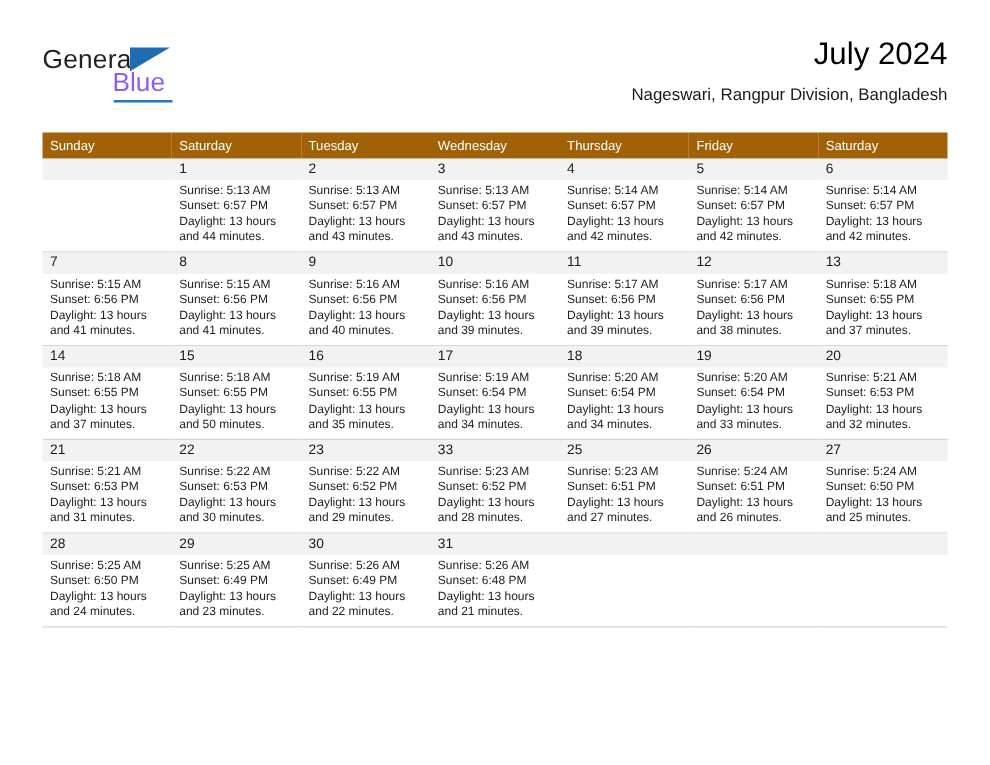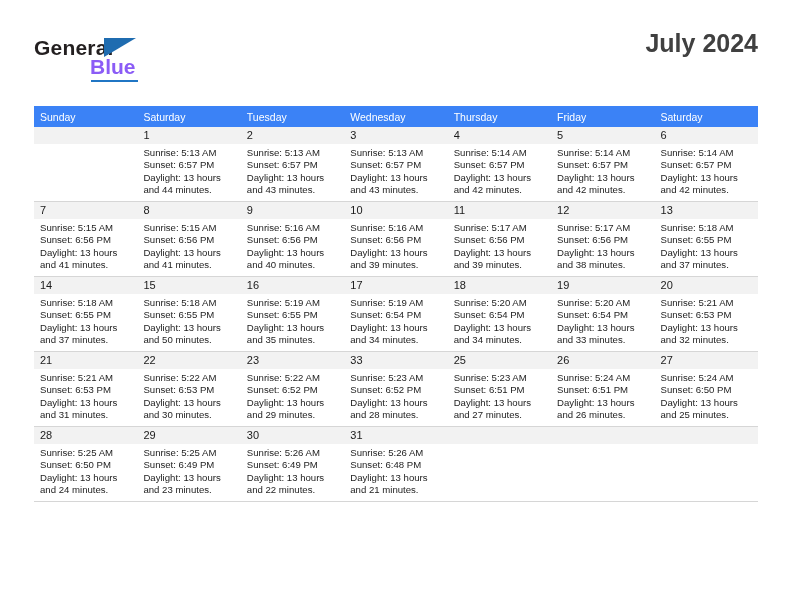--- a/index.html
+++ b/index.html
@@ -28,21 +28,20 @@
     top: 28px;
     right: 34px;
     height: 72px;
   }
   .logo {
     position: absolute;
     left: 0;
     top: 8px;
     width: 180px;
     height: 52px;
-    font-weight: bold;
   }
   .logo-general {
     position: absolute;
     left: 0;
     top: 0;
     font-size: 21px;
     letter-spacing: .2px;
     color: #231f20;
     font-family: "Liberation Sans", sans-serif;
   }
@@ -73,43 +72,43 @@
   }
 
   .title-block {
     position: absolute;
     right: 0;
     top: 0;
     text-align: right;
   }
   .cal-title {
     font-size: 25px;
-    color: #404040;
+    color: #000000;
     line-height: 30px;
-    font-weight: bold;
+    font-weight: normal;
     margin: 0;
   }
   .cal-subtitle {
     font-size: 13.5px;
     color: #1a1a1a;
     line-height: 20px;
     margin: 8px 0 0 0;
   }
 
   
   .calendar {
     position: absolute;
     left: 34px;
     top: 106px;
     width: 724px;
     border-collapse: collapse;
     table-layout: fixed;
   }
   .calendar th {
-    background: #3b82f6;
+    background: #a16207;
     color: #ffffff;
     font-size: 10.5px;
     font-weight: normal;
     text-align: left;
     padding: 4px 0 4px 6px;
     height: 13px;
     border: none;
   }
   .calendar td {
     width: 103.4px;
@@ -156,20 +155,21 @@
 
     <div class="logo">
       <span class="logo-general">General</span>
       <span class="logo-triangle"></span>
       <span class="logo-blue">Blue</span>
       <span class="logo-underline"></span>
     </div>
 
     <div class="title-block">
       <h1 class="cal-title">July 2024</h1>
+      <div class="cal-subtitle">Nageswari, Rangpur Division, Bangladesh</div>
     </div>
 
   </div>
 
   <table class="calendar">
     <thead>
       <tr id="weekday-row">
           <th>Sunday</th>
           <th>Saturday</th>
           <th>Tuesday</th>

